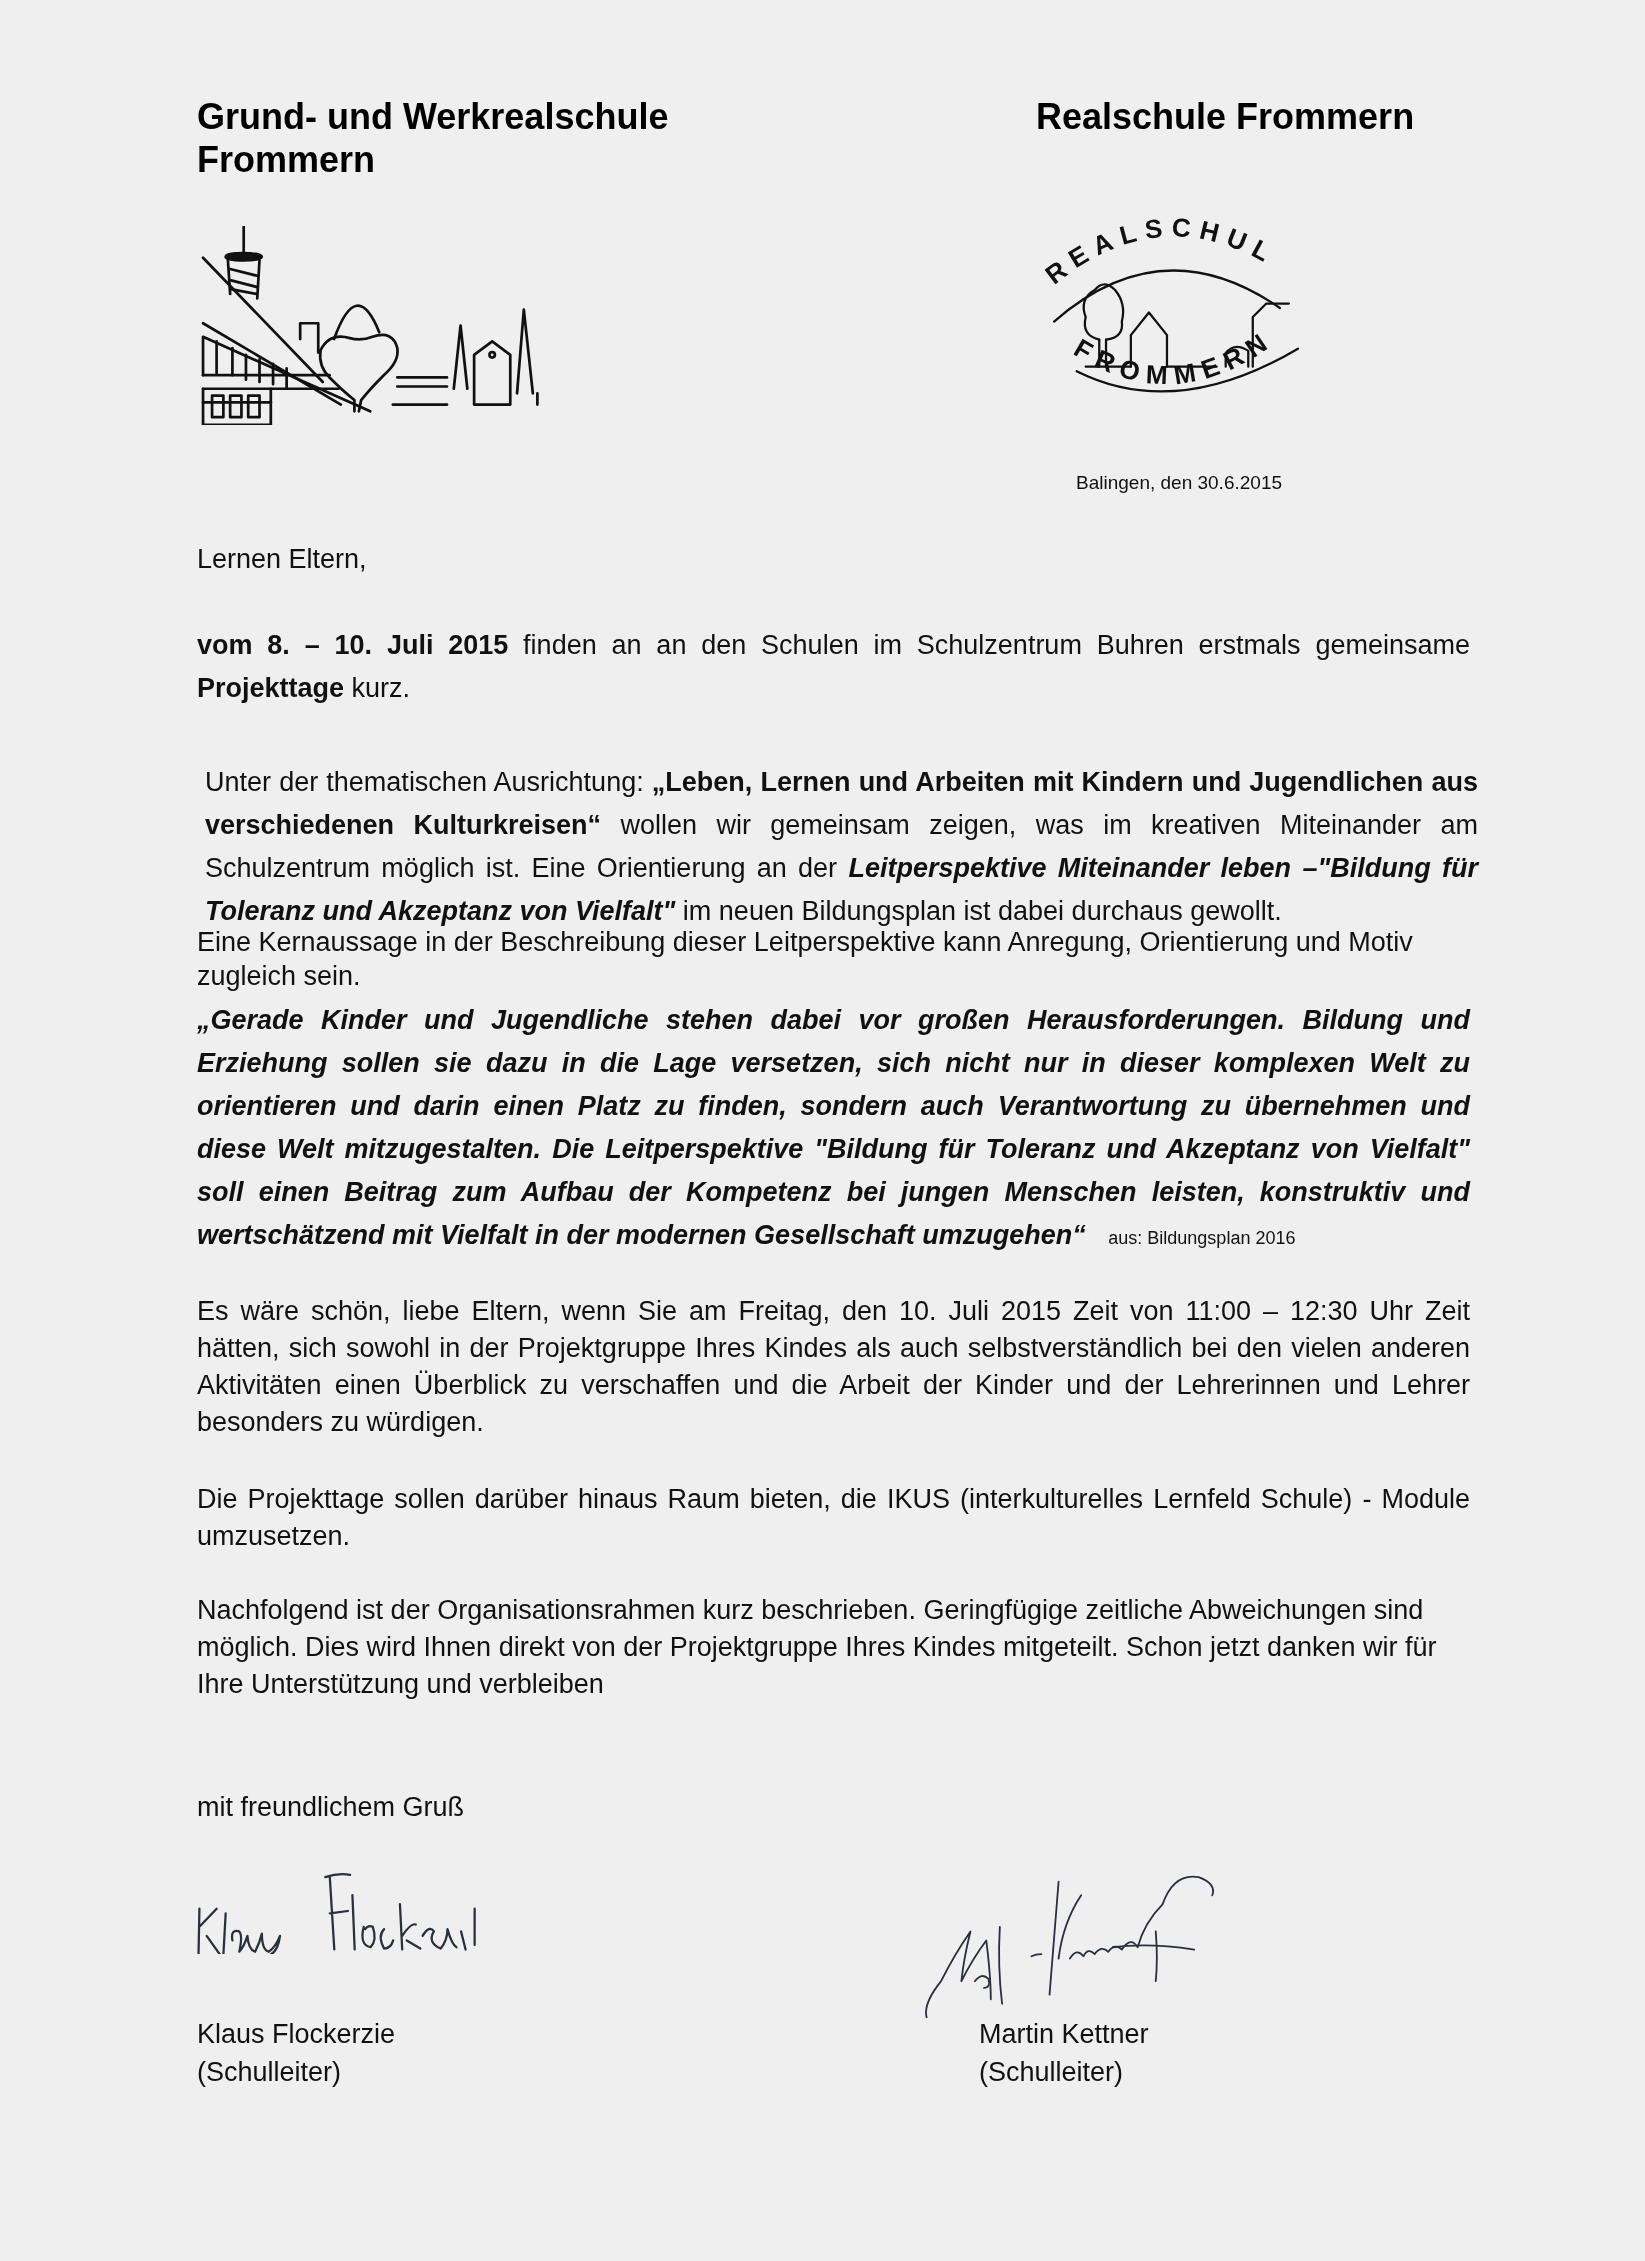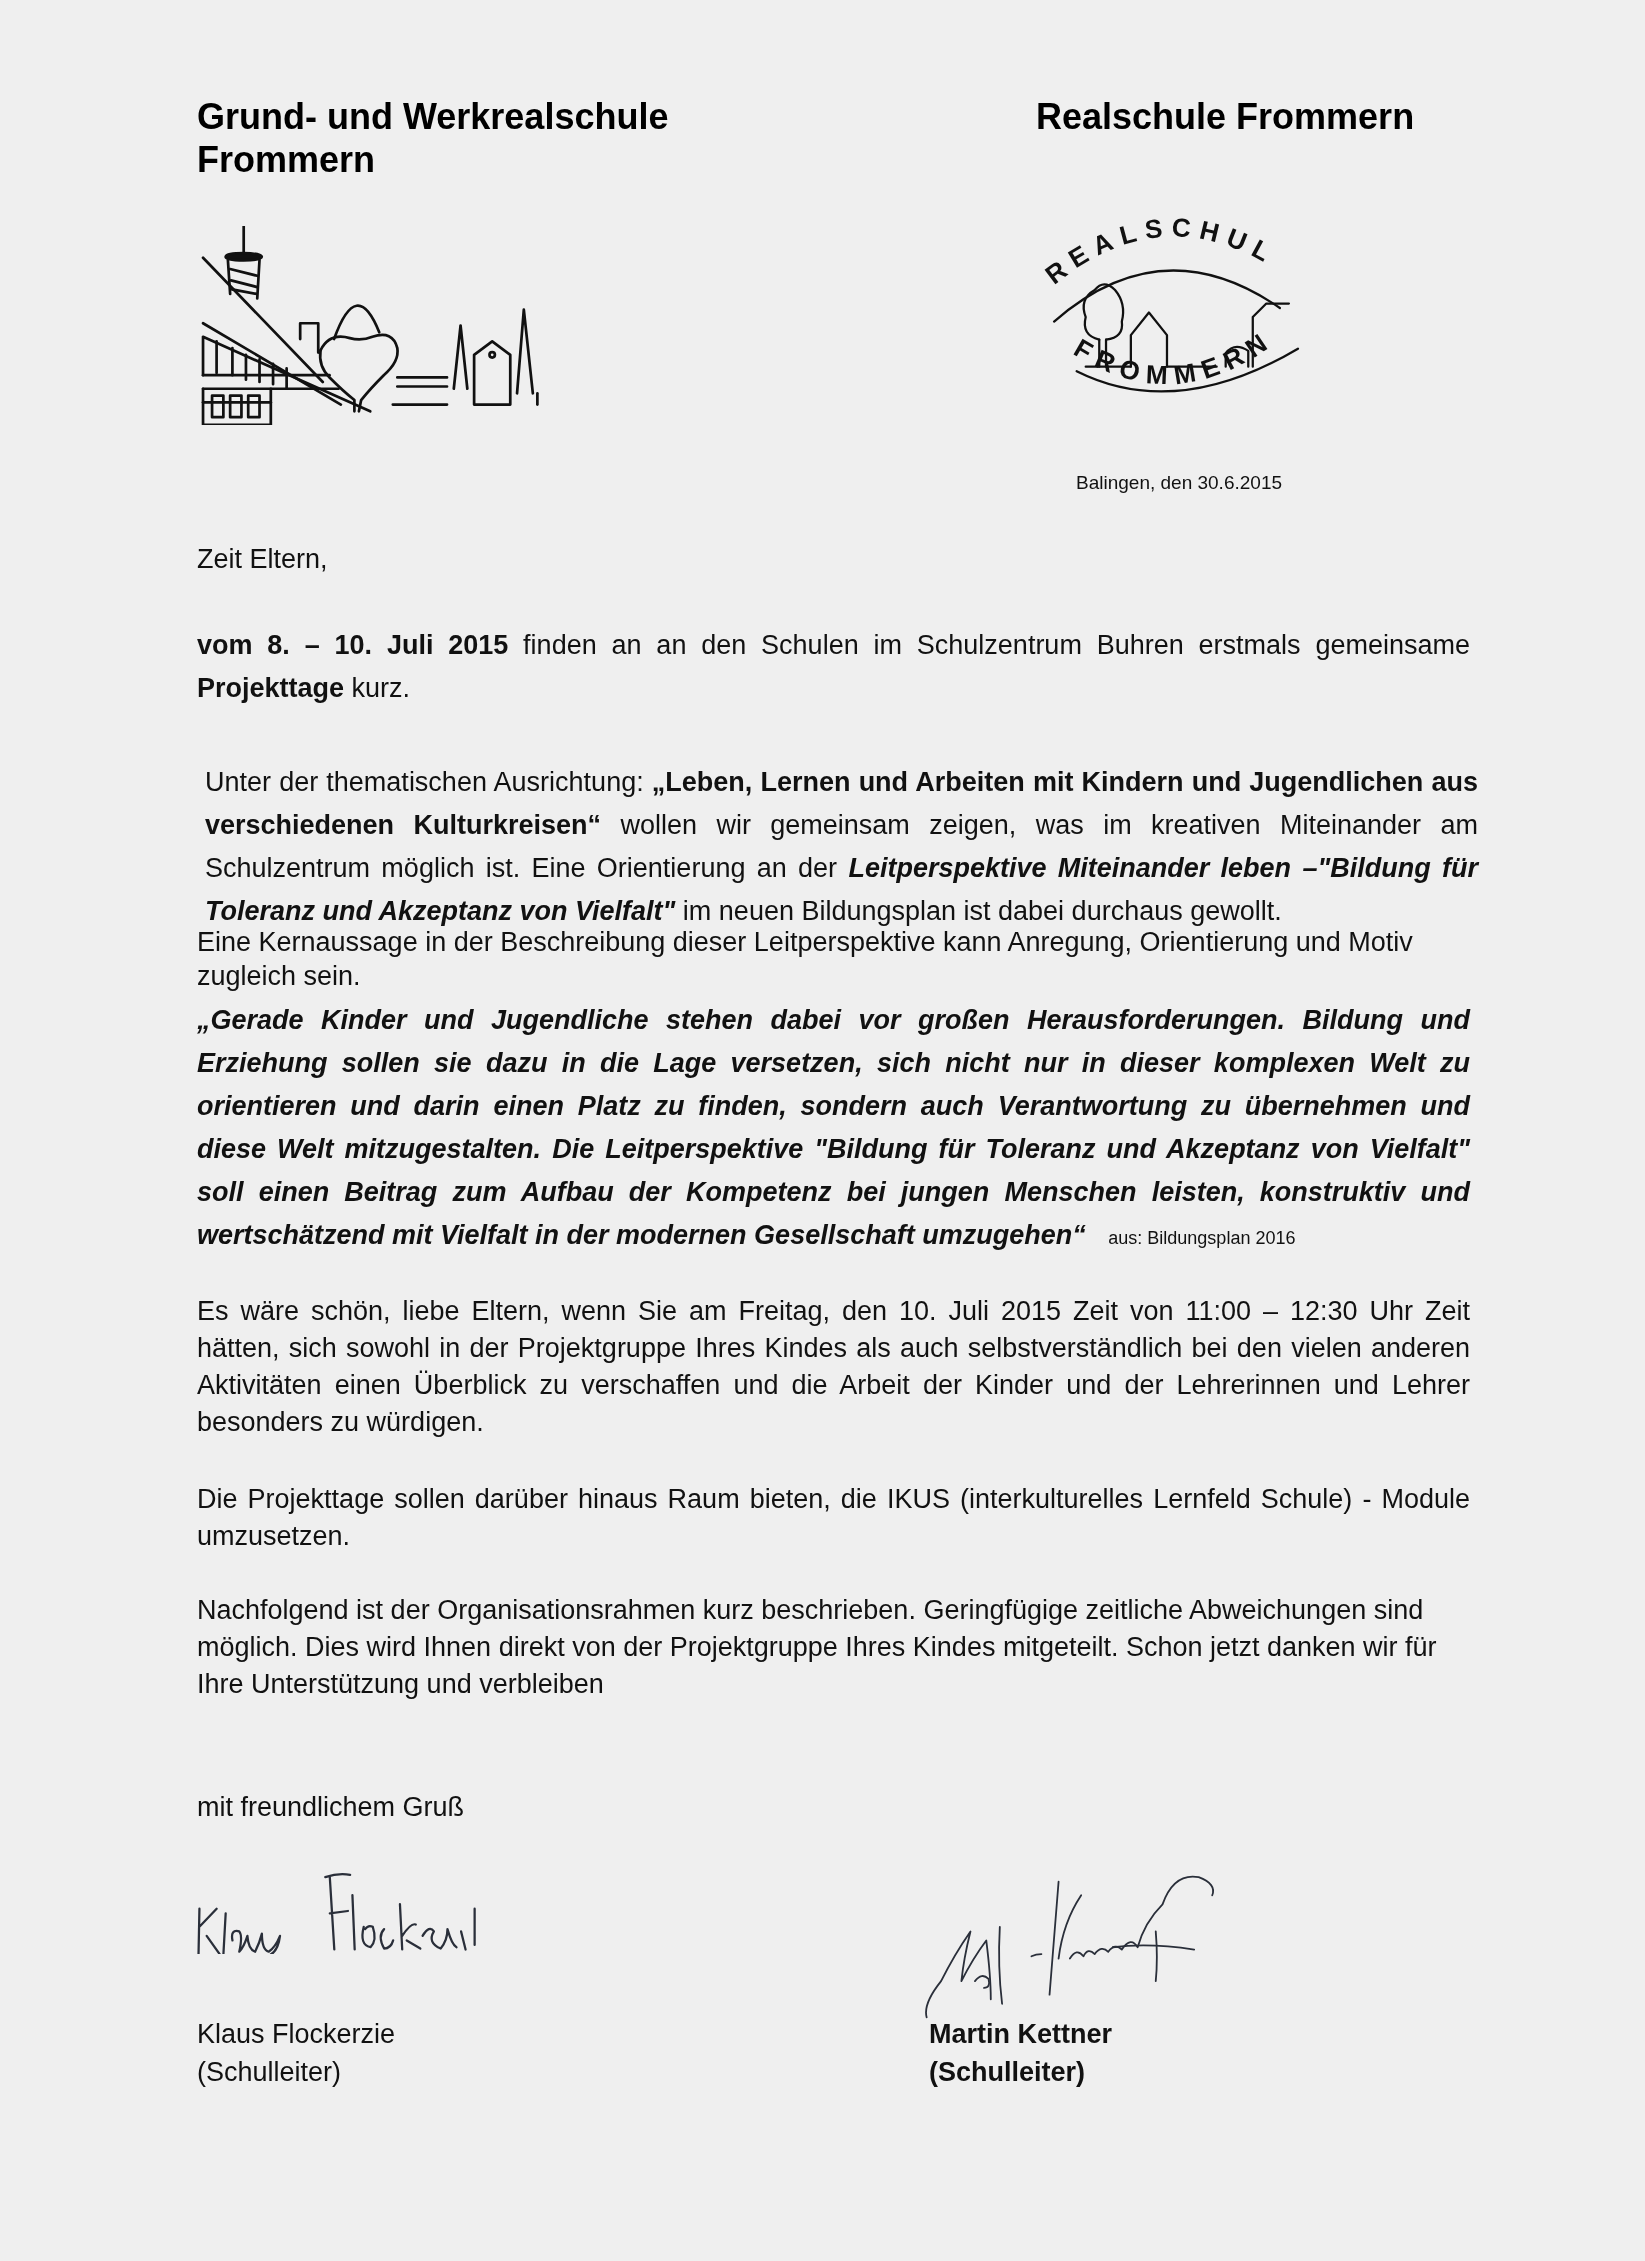--- a/index.html
+++ b/index.html
@@ -49,21 +49,21 @@
   #para5 { top: 1481px; }
   #para6 { top: 1592px; }
   #closing { top: 1786px; }
 
   .sig { position: absolute; }
   #sig-left { left: 194px; top: 1868px; width: 344px; height: 86px; }
   #sig-right { left: 923px; top: 1868px; width: 470px; height: 154px; }
 
   .signer { position: absolute; font-size: 27px; line-height: 38px; }
   #signer-left { left: 197px; top: 2015px; }
-  #signer-right { left: 929px; top: 2015px; font-weight: bold; }
+  #signer-right { left: 979px; top: 2015px; }
 
   b { font-weight: bold; }
   .bi { font-weight: bold; font-style: italic; }
   .source-note { font-size: 18px; font-style: normal; font-weight: normal; margin-left: 22.6px; }
   .block-line { display: block; }
 </style>
 </head>
 <body>
 
 <div class="page">
@@ -130,21 +130,21 @@
     <path d="M230 360 L230 290 L270 240 L310 290 L310 360"></path>
     <path d="M310 360 L420 360"></path>
     <path d="M440 360 L440 330 Q460 305 490 325 L490 360"></path>
 
     <path d="M500 360 L500 250 L530 220 L580 220"></path>
     <path d="M130 360 L230 360"></path>
   </svg>
 
   <div id="date-line">Balingen, den 30.6.2015</div>
 
-  <div class="body-text" id="salutation">Zeit Eltern,</div>
+  <div class="body-text" id="salutation">Lernen Eltern,</div>
 
   <p class="body-text justify" id="para1" style="margin:0">
     <b>vom 8. – 10. Juli 2015</b><span> finden an an den Schulen im Schulzentrum Buhren erstmals gemeinsame </span><b>Projekttage</b><span> kurz.</span>
   </p>
 
   <p class="body-text justify" id="para2" style="margin:8px">
     <span>Unter der thematischen Ausrichtung: </span><b>„Leben, Lernen und Arbeiten mit Kindern und Jugendlichen aus verschiedenen Kulturkreisen“</b><span> wollen wir gemeinsam zeigen, was im kreativen Miteinander am Schulzentrum möglich ist. Eine Orientierung an der </span><span class="bi">Leitperspektive Miteinander leben –"Bildung für Toleranz und Akzeptanz von Vielfalt"</span><span> im neuen Bildungsplan ist dabei durchaus gewollt.</span>
   </p>
 
   <p class="body-text" id="para3" style="margin:0; line-height:34px;">Eine Kernaussage in der Beschreibung dieser Leitperspektive kann Anregung, Orientierung und Motiv zugleich sein.</p>

